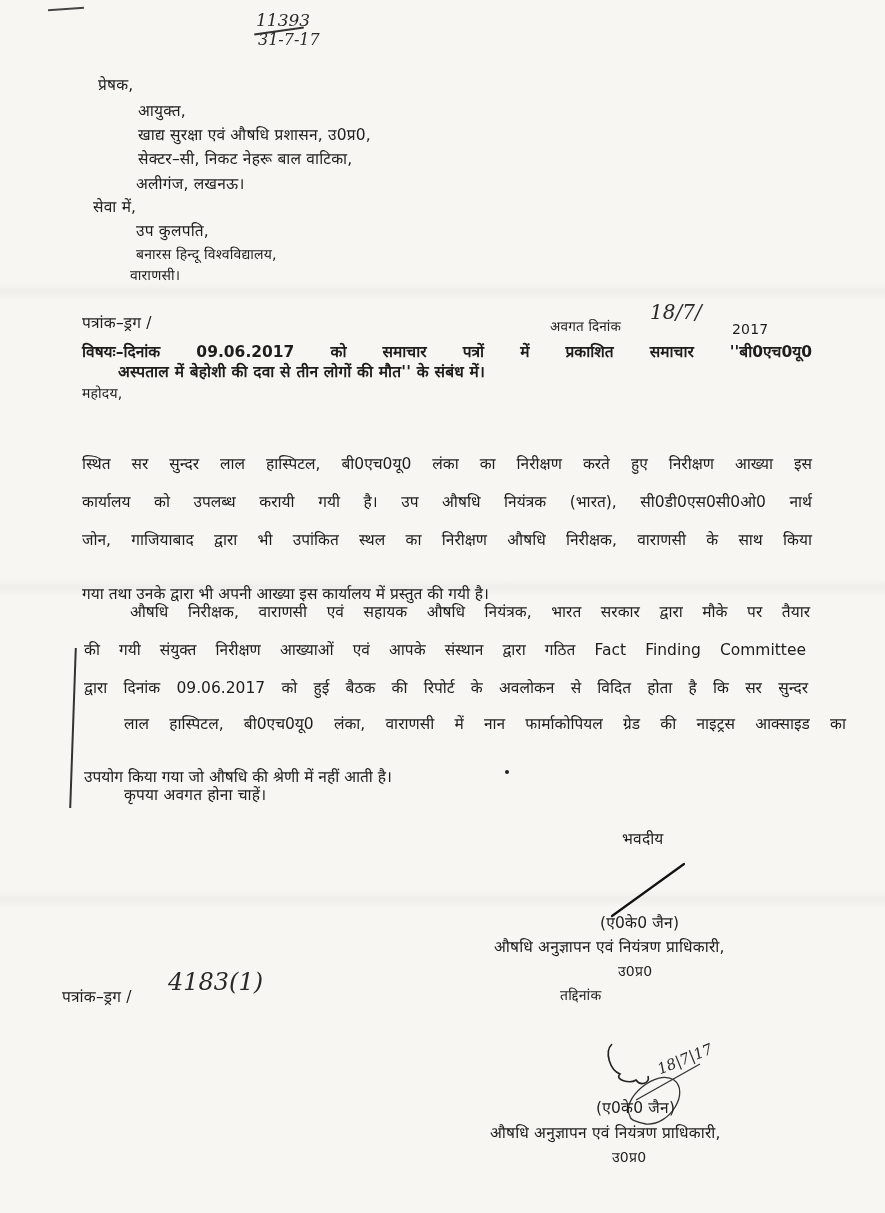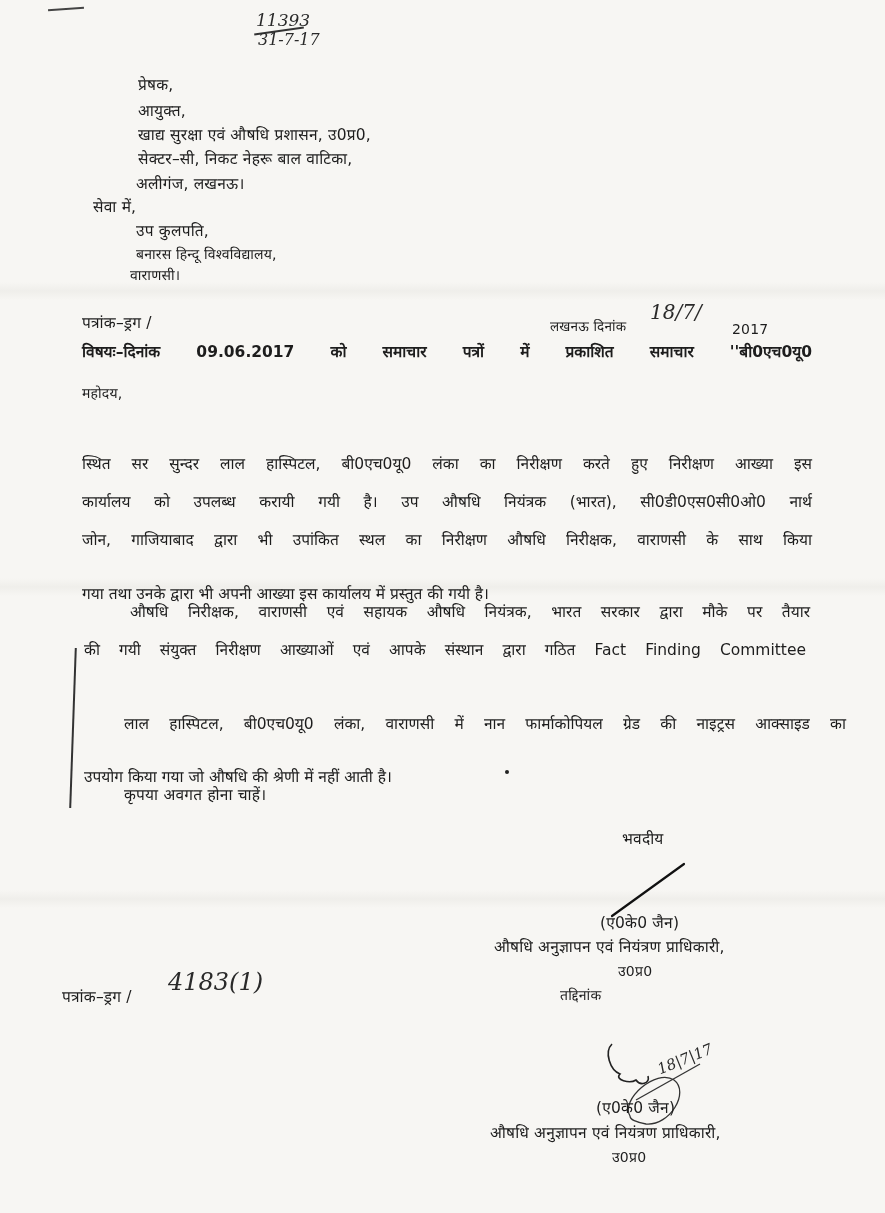--- a/index.html
+++ b/index.html
@@ -28,47 +28,49 @@
 
   <div class="stray-dash"></div>
   <div class="scan-band" style="top:282px"></div>
   <div class="scan-band" style="top:578px"></div>
   <div class="scan-band" style="top:890px"></div>
 
   <div class="abs hand" style="left:256px;top:10px;font-size:17px;">11393</div>
   <div class="abs" style="left:254px;top:30px;width:50px;height:1.5px;background:#333;transform:rotate(-8deg);"></div>
   <div class="abs hand" style="left:258px;top:30px;font-size:16px;">31-7-17</div>
 
-  <div class="abs txt" style="left:98px;top:78px;margin-left:40px;">प्रेषक,</div>
+  <div class="abs txt" style="left:98px;top:78px;">प्रेषक,</div>
   <div class="abs txt" style="left:138px;top:104px;">आयुक्त,</div>
   <div class="abs txt" style="left:138px;top:128px;">खाद्य सुरक्षा एवं औषधि प्रशासन, उ0प्र0,</div>
   <div class="abs txt" style="left:138px;top:152px;">सेक्टर–सी, निकट नेहरू बाल वाटिका,</div>
   <div class="abs txt" style="left:136px;top:177px;text-align:center;">अलीगंज, लखनऊ।</div>
 
   <div class="abs txt" style="left:93px;top:200px;">सेवा में,</div>
   <div class="abs txt" style="left:136px;top:224px;">उप कुलपति,</div>
   <div class="abs txt" style="left:136px;top:247px;font-size:14px;">बनारस हिन्दू विश्वविद्यालय,</div>
   <div class="abs txt" style="left:130px;top:268px;font-size:14px;">वाराणसी।</div>
 
   <div class="abs txt" style="left:82px;top:316px;">पत्रांक–ड्रग /</div>
-  <div class="abs txt" style="left:550px;top:320px;font-size:13.5px;">लखनऊ दिनांक</div>
+  <div class="abs txt" style="left:550px;top:320px;font-size:13.5px;">अवगत दिनांक</div>
   <div class="abs hand" style="left:650px;top:300px;font-size:20px;">18/7/</div>
   <div class="abs txt" style="left:732px;top:322px;font-size:14px;">2017</div>
 
   <div class="para-line" style="top:340px;font-weight:bold;">विषयः–दिनांक 09.06.2017 को समाचार पत्रों में प्रकाशित समाचार ''बी0एच0यू0</div>
+  <div class="abs txt" style="left:118px;top:365px;font-weight:bold;">अस्पताल में बेहोशी की दवा से तीन लोगों की मौत'' के संबंध में।</div>
 
   <div class="abs txt" style="left:82px;top:386px;font-size:14px;">महोदय,</div>
 
   <div class="para-line" style="top:452px;">स्थित सर सुन्दर लाल हास्पिटल, बी0एच0यू0 लंका का निरीक्षण करते हुए निरीक्षण आख्या इस</div>
   <div class="para-line" style="top:490px;">कार्यालय को उपलब्ध करायी गयी है। उप औषधि नियंत्रक (भारत), सी0डी0एस0सी0ओ0 नार्थ</div>
   <div class="para-line" style="top:528px;">जोन, गाजियाबाद द्वारा भी उपांकित स्थल का निरीक्षण औषधि निरीक्षक, वाराणसी के साथ किया</div>
   <div class="para-line last" style="top:565px;">गया तथा उनके द्वारा भी अपनी आख्या इस कार्यालय में प्रस्तुत की गयी है।</div>
 
   <div class="para-line" style="left:130px;width:680px;top:600px;">औषधि निरीक्षक, वाराणसी एवं सहायक औषधि नियंत्रक, भारत सरकार द्वारा मौके पर तैयार</div>
   <div class="para-line" style="left:84px;width:722px;top:638px;">की गयी संयुक्त निरीक्षण आख्याओं एवं आपके संस्थान द्वारा गठित Fact Finding Committee</div>
+  <div class="para-line" style="left:84px;width:724px;top:676px;">द्वारा दिनांक 09.06.2017 को हुई बैठक की रिपोर्ट के अवलोकन से विदित होता है कि सर सुन्दर</div>
   <div class="para-line" style="left:84px;width:722px;top:712px;margin-left:40px;">लाल हास्पिटल, बी0एच0यू0 लंका, वाराणसी में नान फार्माकोपियल ग्रेड की नाइट्रस आक्साइड का</div>
   <div class="para-line last" style="left:84px;top:748px;">उपयोग किया गया जो औषधि की श्रेणी में नहीं आती है।</div>
   <div class="abs" style="left:505px;top:770px;width:4px;height:4px;border-radius:50%;background:#222;"></div>
 
   <div class="margin-line"></div>
 
   <div class="abs txt" style="left:124px;top:788px;">कृपया अवगत होना चाहें।</div>
 
   <div class="abs txt" style="left:622px;top:832px;">भवदीय</div>
   <svg style="left:610px;top:860px;" width="80" height="60">

